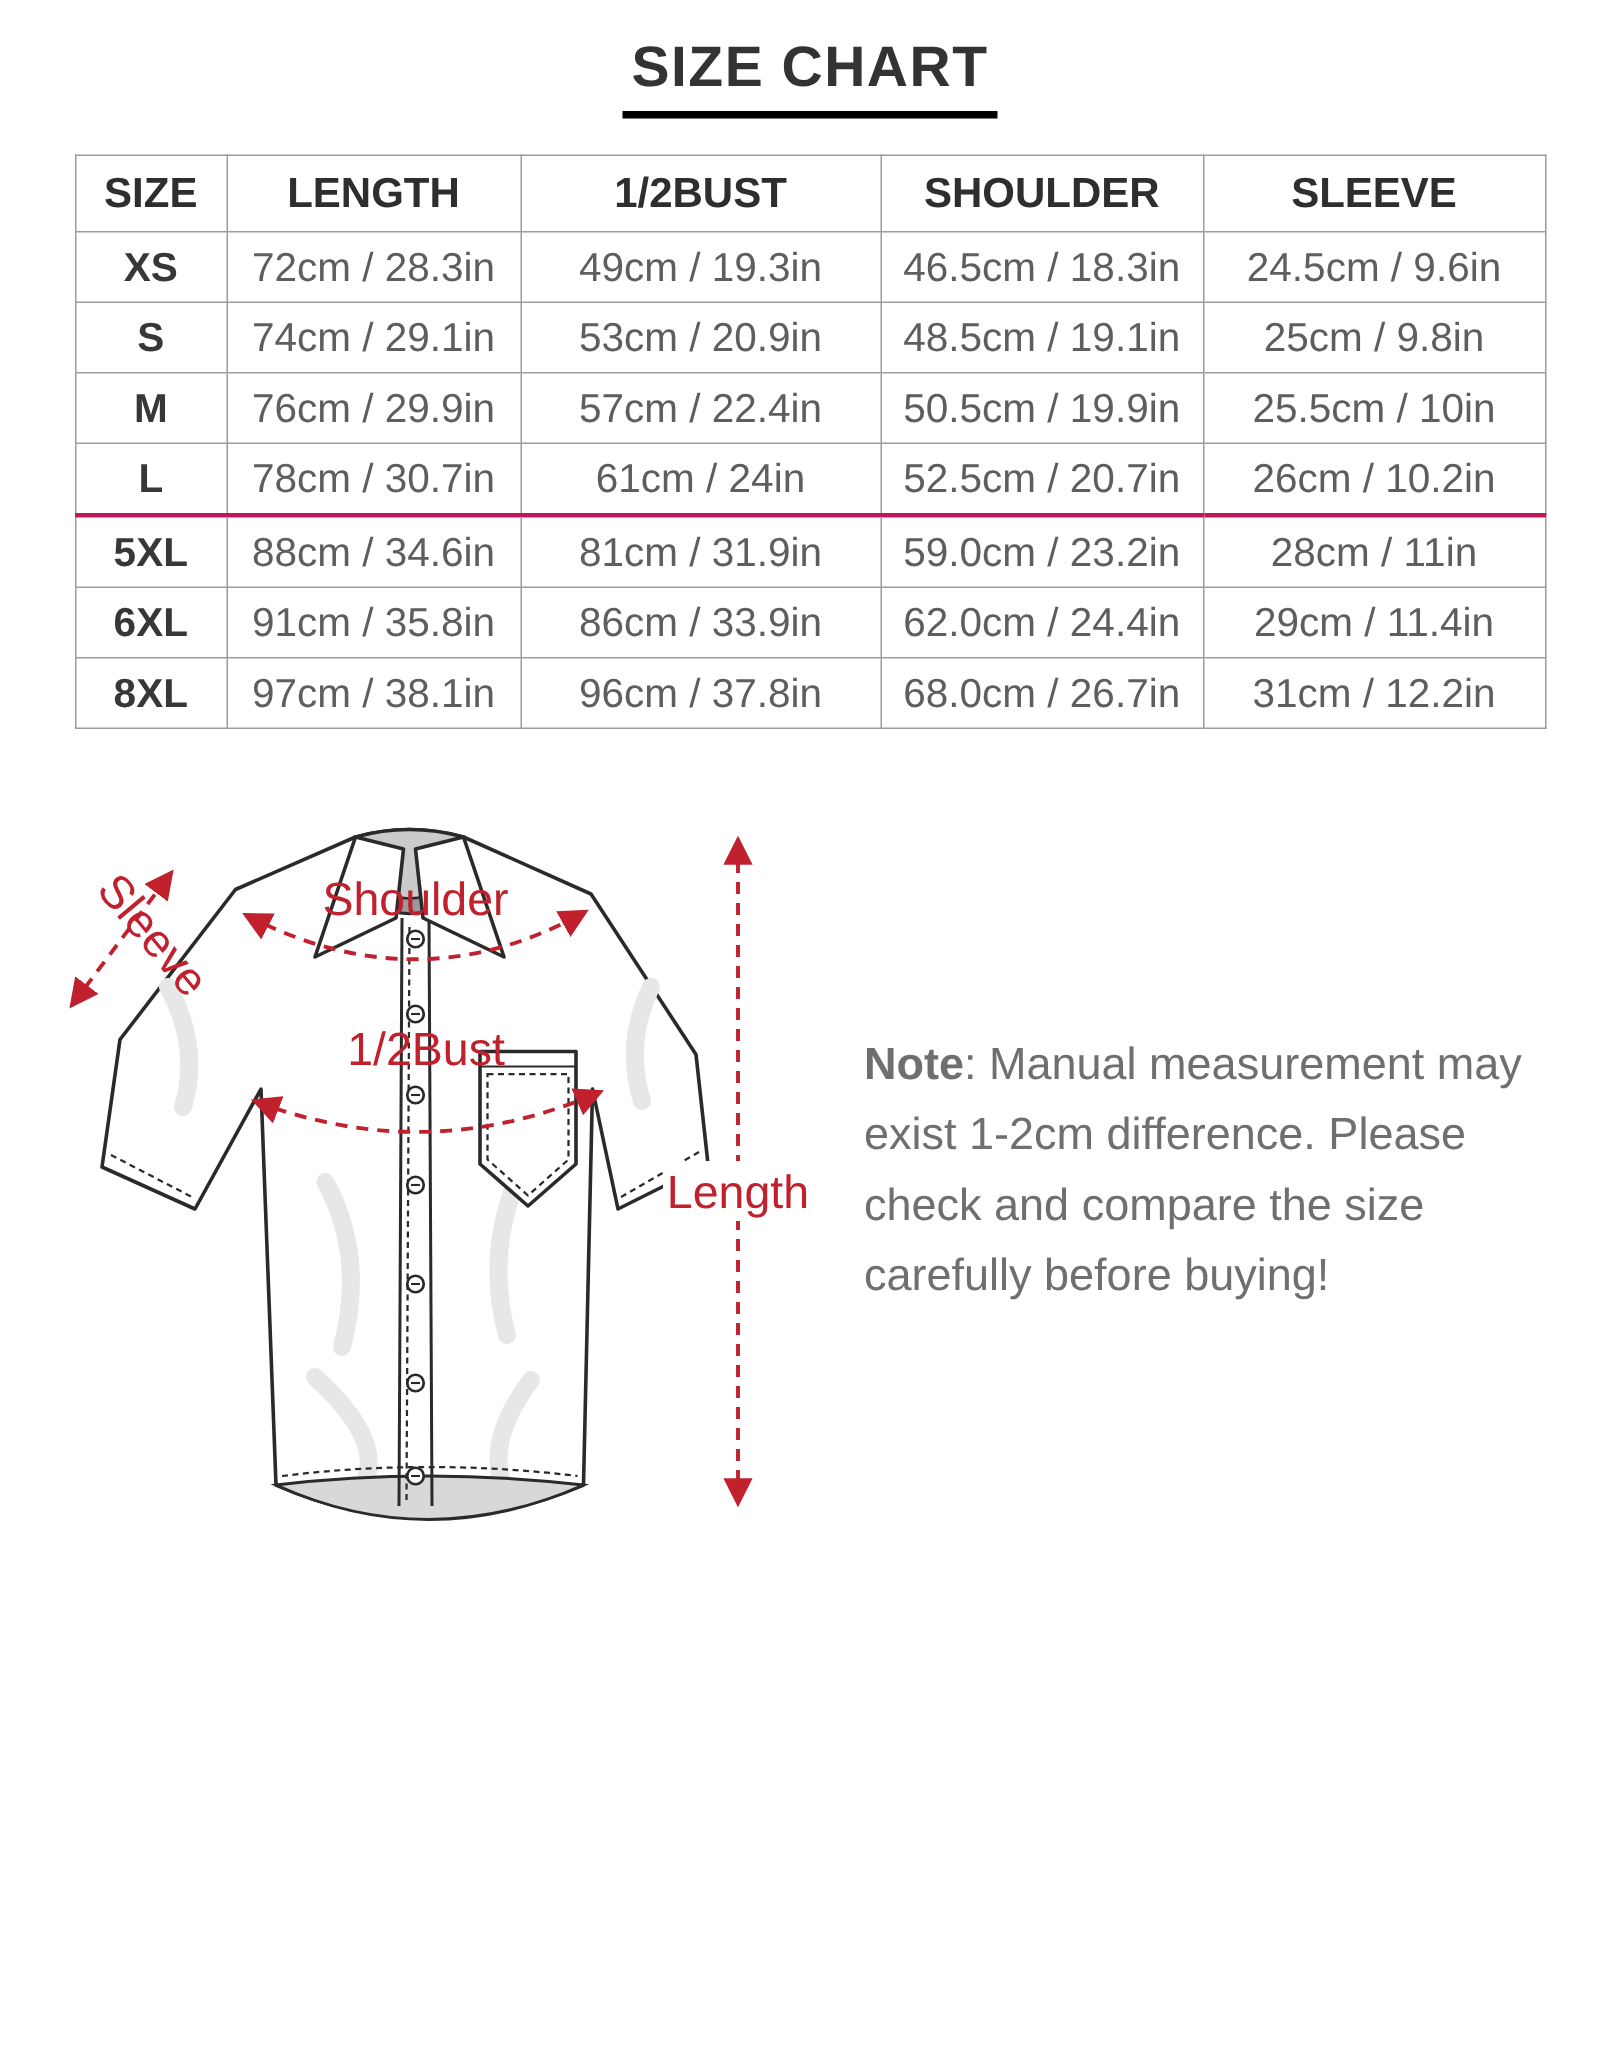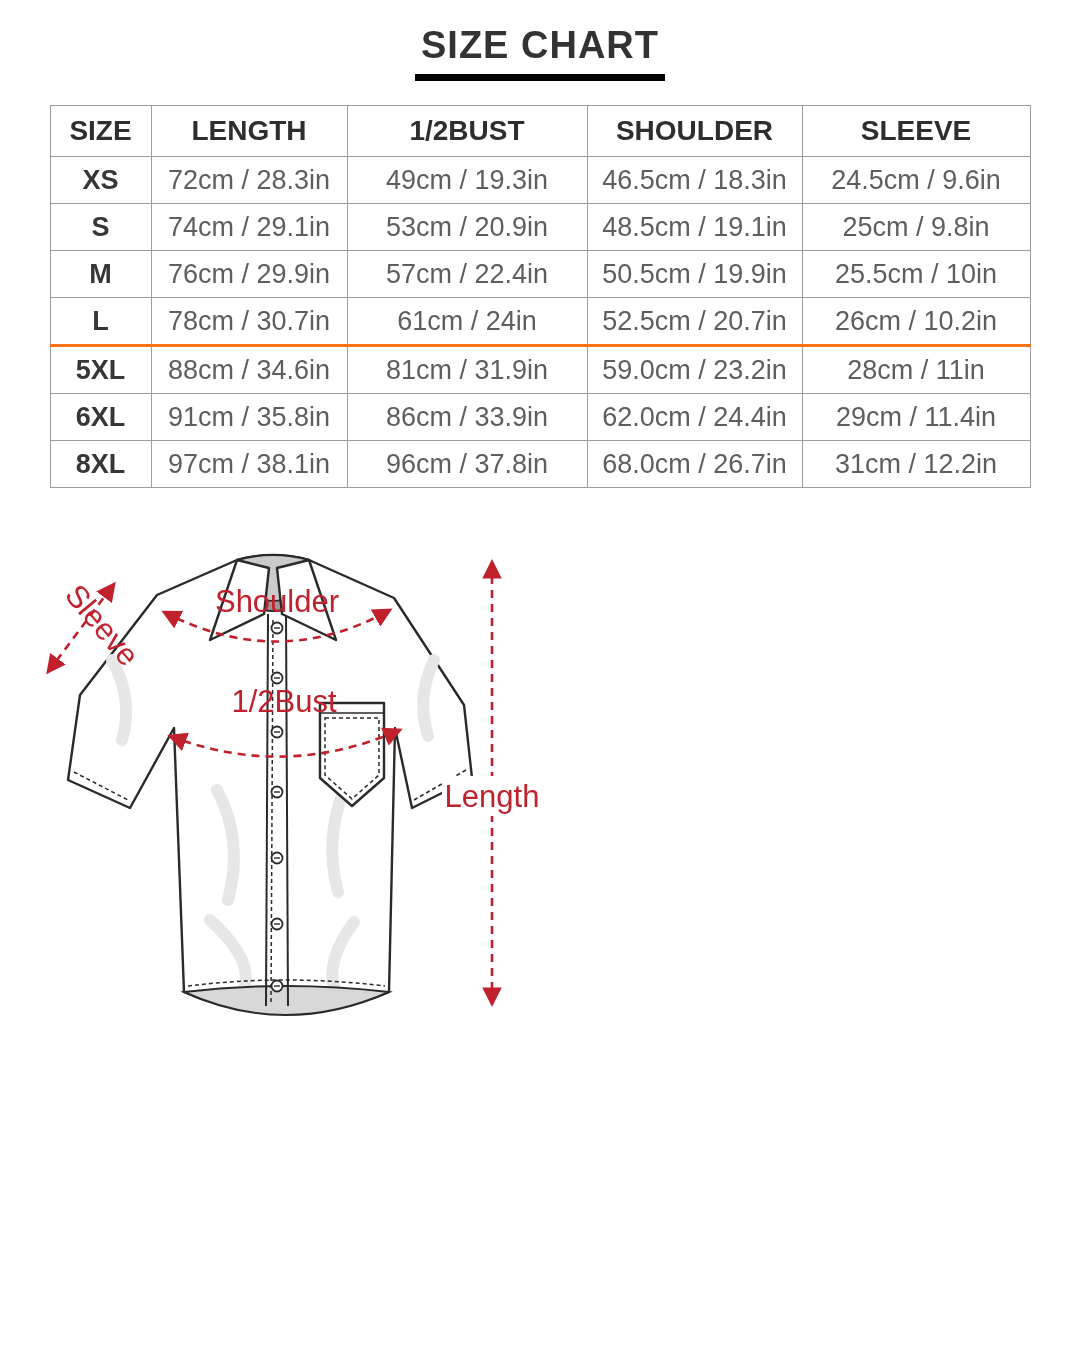--- a/index.html
+++ b/index.html
@@ -10,35 +10,35 @@
     --border:#9c9c9c;
   }
   html,body{margin:0;padding:0;background:#ffffff;}
   .page{
     width:1080px;height:1369px;background:#fff;position:relative;overflow:hidden;
     font-family:"Liberation Sans",sans-serif;
   }
   .title-wrap{text-align:center;padding-top:24px;}
   .title-text{
     display:inline-block;font-size:38px;font-weight:bold;color:#333;
-    letter-spacing:1px;border-bottom:7px solid #000000;padding:0 6px 7px 6px;
+    letter-spacing:1px;border-bottom:5px solid #000000;padding:0 6px 7px 6px;
   }
   table.size-table{
     border-collapse:collapse;margin:24px auto 0 auto;width:980px;table-layout:fixed;
     background:#fff;
     padding-left:47px;
   }
   table.size-table th,table.size-table td{
     border:1px solid var(--border);text-align:center;vertical-align:middle;
     padding:0 2px;overflow:hidden;white-space:nowrap;
   }
   table.size-table th{font-size:28px;font-weight:bold;color:var(--ink);height:50px;}
   table.size-table td{font-size:27px;color:var(--val-gray);height:46px;}
   table.size-table td.size-cell{font-weight:bold;color:#373737;}
-  table.size-table tr.section-break td{border-top:3px solid #f97316;}
+  table.size-table tr.section-break td{border-top:3px solid #be185d;}
   .figure-row{display:flex;align-items:flex-start;margin-top:52px;}
   .shirt-wrap{flex:none;width:560px;margin-left:12px;}
   .note{
     width:484px;margin-left:4px;margin-top:148px;
     font-size:30px;line-height:47px;color:var(--note-gray);
   }
   .note-label{font-weight:bold;}
   
   .outline{fill:#ffffff;stroke:#2a2a2a;stroke-width:2.4;stroke-linejoin:round;}
   .line{fill:none;stroke:#2a2a2a;stroke-width:2;stroke-linejoin:round;}
@@ -219,15 +219,18 @@
         </g>
 
         <g>
           <path class="red-dash" marker-start="url(#ah)" marker-end="url(#ah)" d="M480,22 L480,464"></path>
           <rect x="430" y="236" width="100" height="40" fill="#ffffff"></rect>
           <text class="red-text" x="480" y="267" text-anchor="middle">Length</text>
         </g>
       </svg>
     </div>
 
+    <div class="note">
+      <span class="note-label">Note</span><span>: Manual measurement may exist 1-2cm difference. Please check and compare the size carefully before buying!</span>
+    </div>
 
   </div>
 </div>
 
 </body></html>

